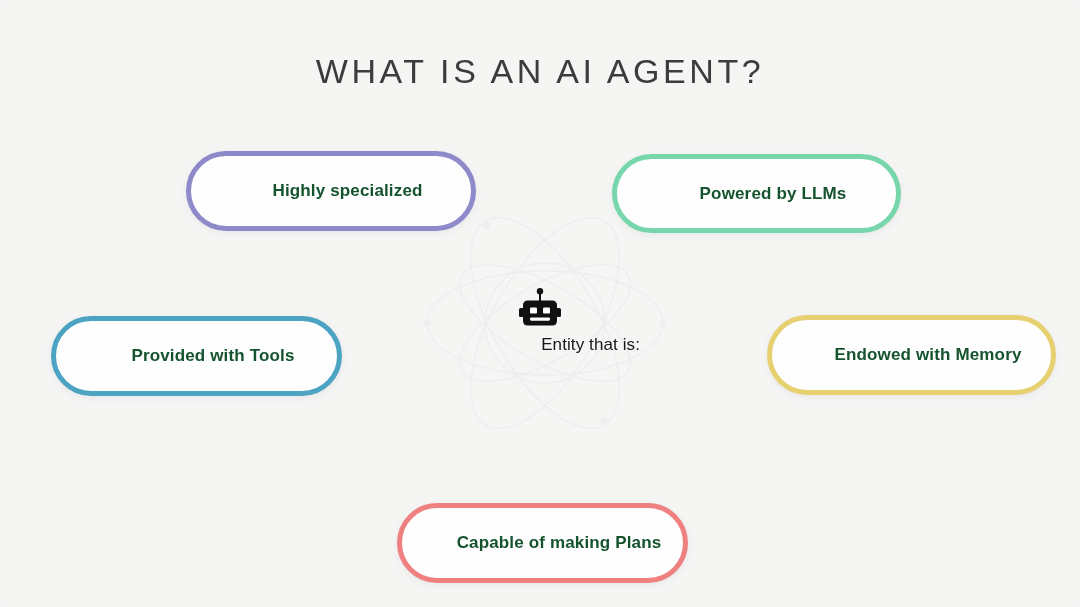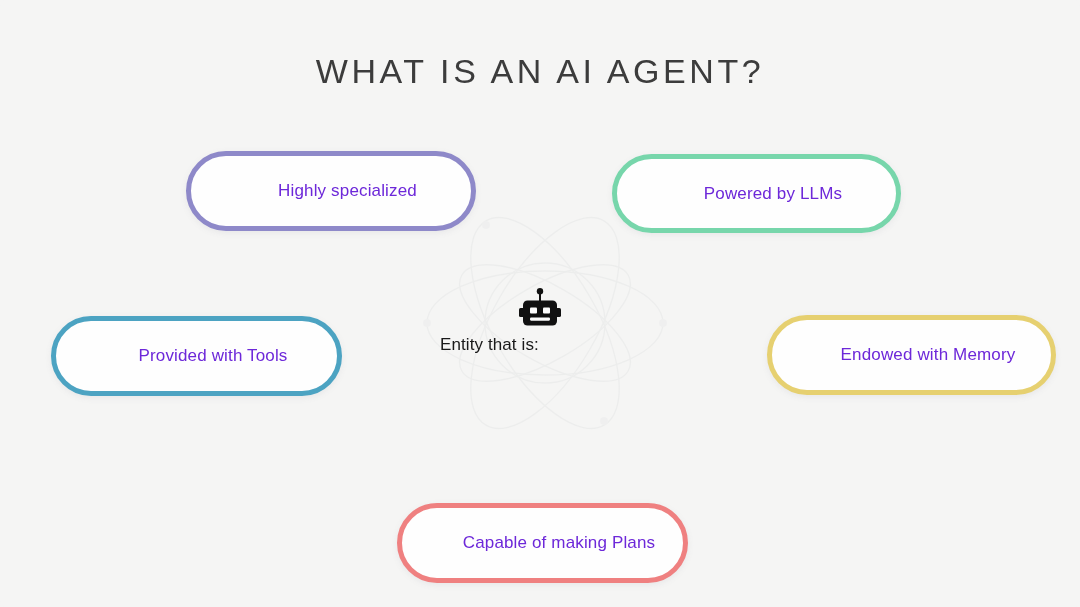--- a/index.html
+++ b/index.html
@@ -59,22 +59,22 @@
     border-style: solid;
     border-radius: 44px;
     display: flex;
     align-items: center;
     justify-content: center;
     box-shadow: 0 2px 6px rgba(120,120,140,0.10);
   }
   .pill-label {
     font-family: "Liberation Sans", sans-serif;
     font-size: 17px;
-    font-weight: 400;
-    color: #6d28d9;
+    font-weight: 700;
+    color: #14532d;
     letter-spacing: 0.15px;
     white-space: nowrap;
     margin-left: 33px;
   }
 
   #pill-specialized {
     left: 186px; top: 151px;
     width: 290px; height: 80px;
     border-width: 5px;
     border-color: #8e89c9;
@@ -103,21 +103,21 @@
     border-width: 5px;
     border-color: #ef8080;
   }
 
   
   #center-cluster {
     position: absolute;
     left: 440px;
     top: 288px;
     width: 200px;
-    text-align: left;
+    text-align: right;
   }
   #robot-icon {
     display: block;
     margin: 0 auto;
     width: 44px;
     height: 40px;
   }
   #center-label {
     margin-top: 7px;
     font-family: "Liberation Sans", sans-serif;

